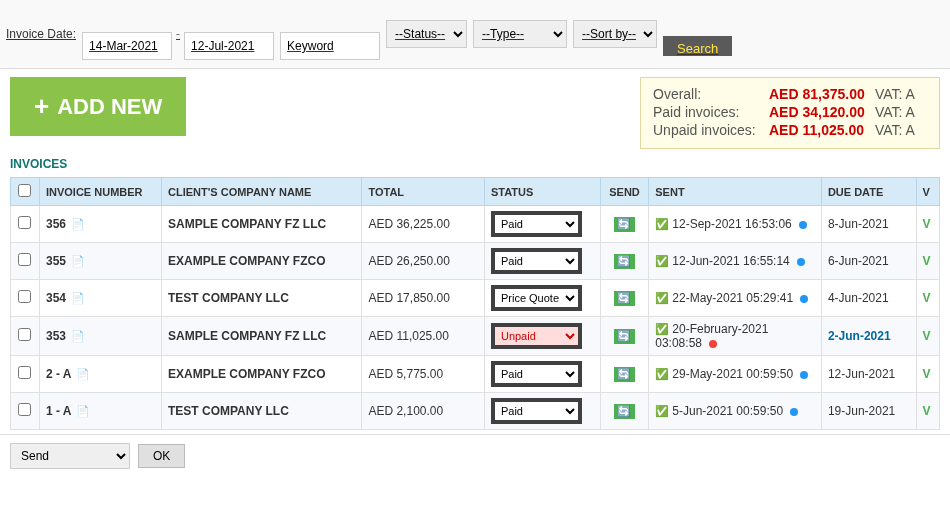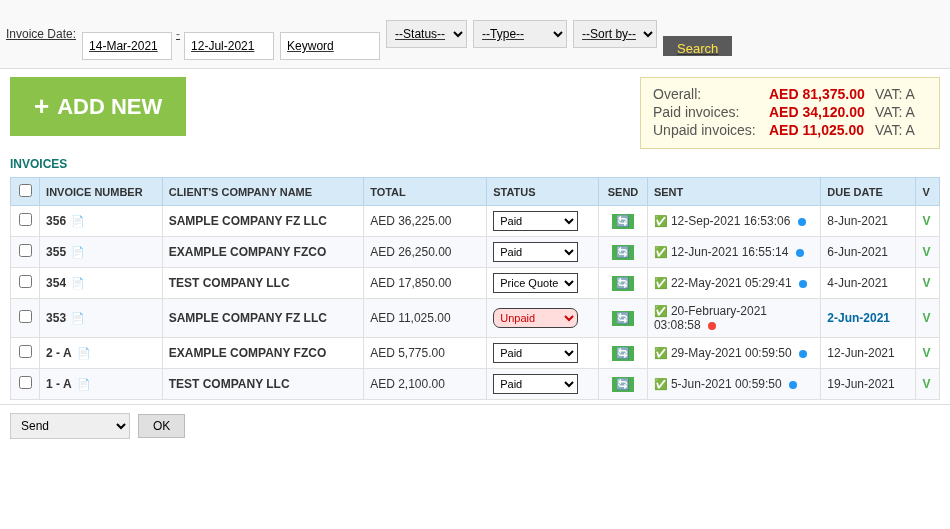--- a/index.html
+++ b/index.html
@@ -143,29 +143,28 @@
       display: inline-block;
       color: #c0392b;
       font-size: 11px;
       margin-left: 2px;
     }
     .invoice-num {
       font-weight: bold;
       color: #333;
     }
     .status-select {
-      border: 1px solid #404040;
+      border: 4px solid #404040;
       padding: 2px 2px;
       font-size: 11px;
       background: #fff;
     }
     .status-unpaid {
       background: #fdd;
       color: #c00;
-      border-radius: 7px;
     }
     .send-icon {
       display: inline-block;
       background: #4caf50;
       color: #fff;
       padding: 1px 4px;
       font-size: 11px;
       cursor: pointer;
     }
     .sent-check {

